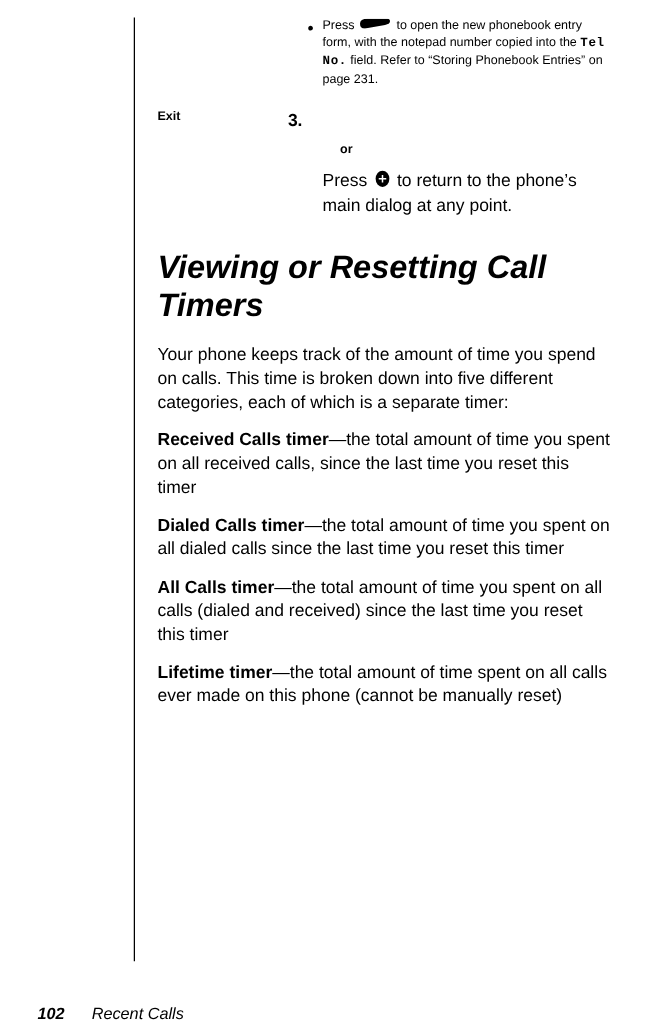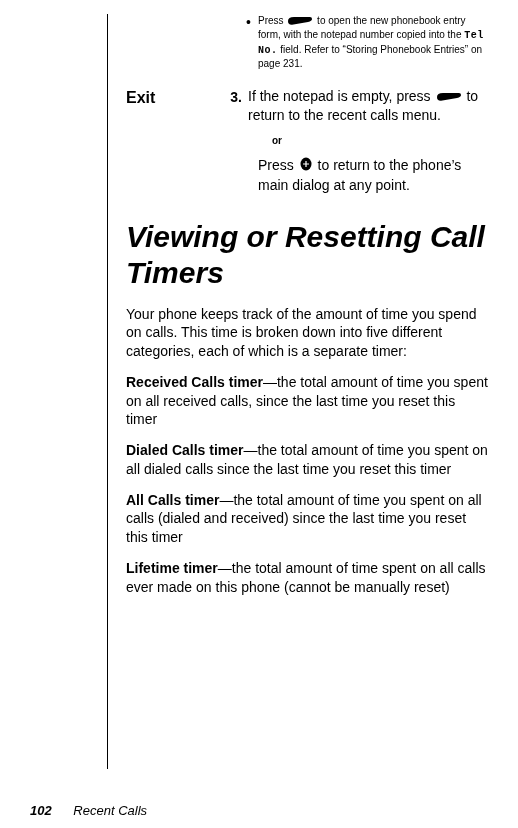--- a/index.html
+++ b/index.html
@@ -26,21 +26,21 @@
       padding-left: 18px;
       height: 755px;
     }
     .step-row {
       display: flex;
       margin-bottom: 6px;
     }
     .step-label {
       width: 100px;
       font-weight: bold;
-      font-size: 16px;
+      font-size: 10px;
       flex-shrink: 0;
       padding-top: 2px;
     }
     .step-num {
       width: 22px;
       font-weight: bold;
       font-size: 14px;
       flex-shrink: 0;
       text-align: right;
       padding-right: 6px;
@@ -73,21 +73,21 @@
       margin-top: 10px;
       margin-bottom: 10px;
     }
     .sub-body {
       margin-left: 132px;
       font-size: 14px;
       line-height: 1.34;
       margin-bottom: 10px;
     }
     .heading {
-      font-size: 30px;
+      font-size: 26px;
       font-weight: bold;
       font-style: italic;
       margin-top: 24px;
       margin-bottom: 14px;
       line-height: 1.2;
     }
     .para {
       font-size: 14px;
       line-height: 1.34;
       margin-bottom: 12px;
@@ -136,25 +136,20 @@
       <div class="bullet-body">
         <span>Press </span><span class="icon-soft"><svg width="24" height="8" viewBox="0 0 24 8">
               <path d="M0,4 Q0,0 6,0 L22,0 Q24,0 24,2 Q24,4 20,5 L4,7.8 Q0,8 0,4 Z" fill="#000"></path>
             </svg></span><span> to open the new phonebook entry form, with the notepad number copied into the </span><span class="mono">Tel No.</span><span> field. Refer to “Storing Phonebook Entries” on page 231.</span>
       </div>
     </div>
 
     <div class="step-row" style="margin-top:16px;">
       <div class="step-label">Exit</div>
       <div class="step-num">3.</div>
-      <div class="step-body">
-        <span>If the notepad is empty, press </span><span class="icon-soft"><svg width="24" height="8" viewBox="0 0 24 8">
-              <path d="M0,4 Q0,0 6,0 L22,0 Q24,0 24,2 Q24,4 20,5 L4,7.8 Q0,8 0,4 Z" fill="#000"></path>
-            </svg></span><span> to return to the recent calls menu.</span>
-      </div>
     </div>
 
     <div class="or-line">or</div>
 
     <div class="sub-body">
       <span>Press </span><span class="icon-round"><svg width="12" height="14" viewBox="0 0 12 14">
             <ellipse cx="6" cy="7" rx="5.5" ry="6.5" fill="#000"></ellipse>
             <path d="M3,7 L9,7 M6,4 L6,10" stroke="#fff" stroke-width="1.2"></path>
           </svg></span><span> to return to the phone’s main dialog at any point.</span>
     </div>

